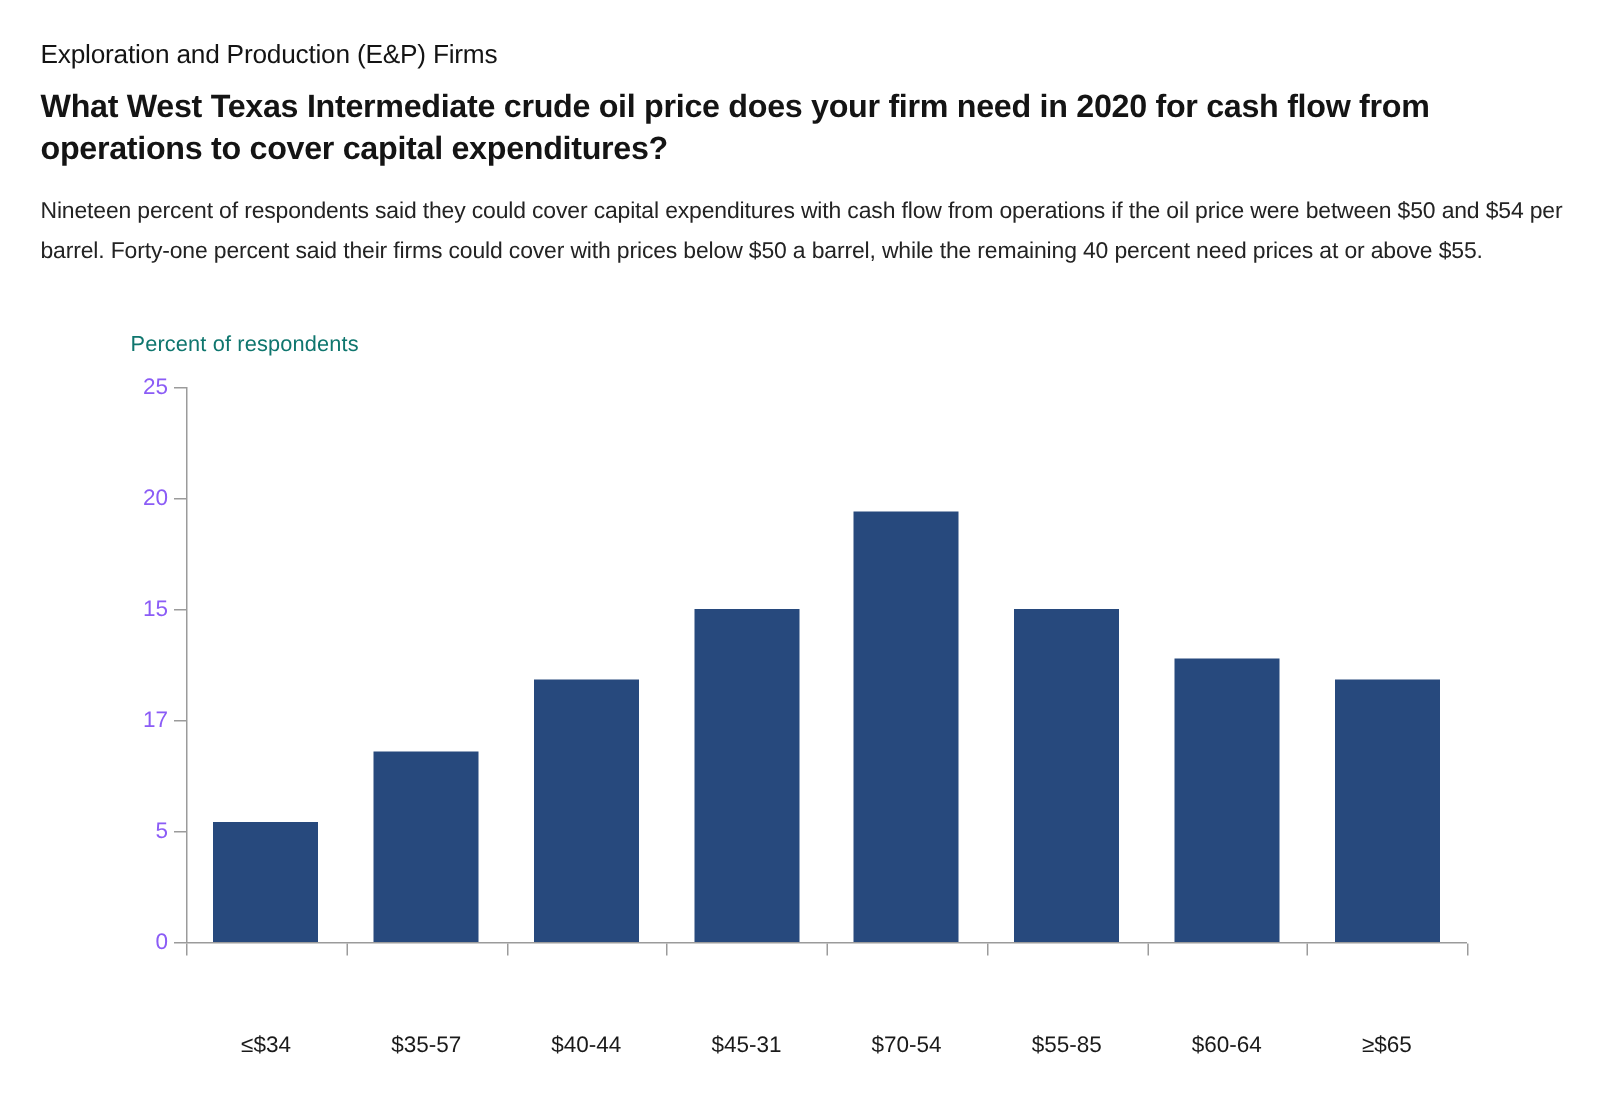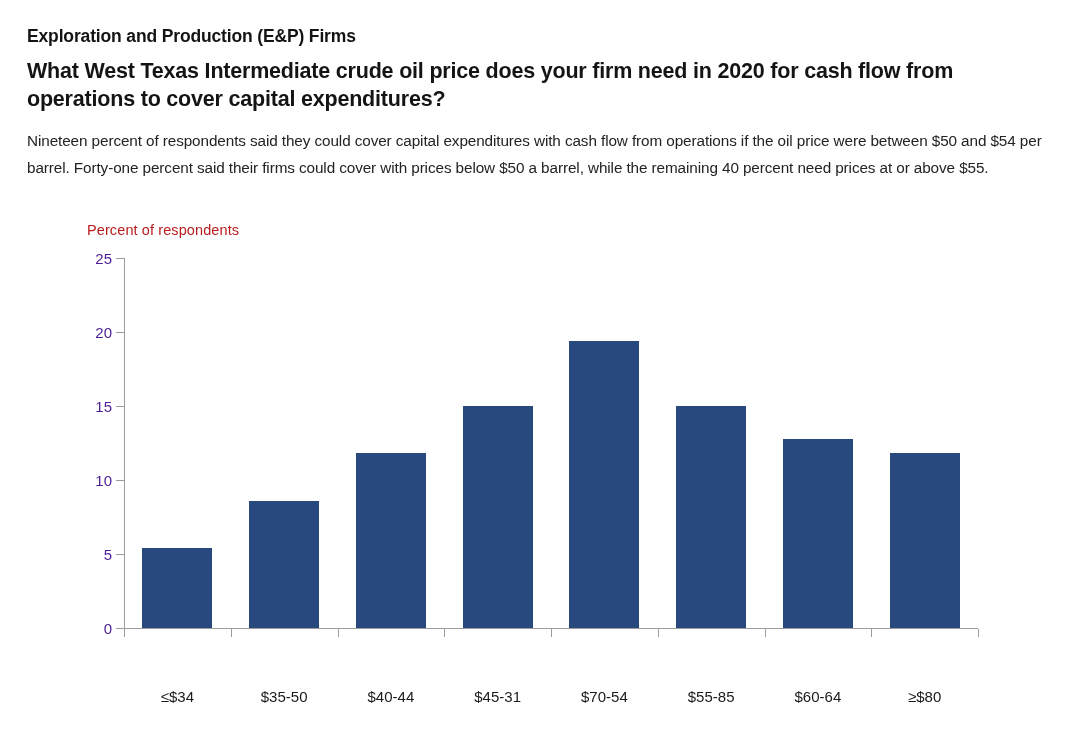--- a/index.html
+++ b/index.html
@@ -25,21 +25,21 @@
 
   
   .header {
     position: absolute;
     left: 27px;
     top: 26px;
     width: 1020px;
   }
   .kicker {
     font-size: 17.5px;
-    font-weight: bold;
+    font-weight: normal;
     letter-spacing: -0.15px;
     color: #141414;
     line-height: 1.2;
     margin: 0 0 11px 0;
   }
   .headline {
     font-size: 21.5px;
     font-weight: bold;
     letter-spacing: -0.2px;
     color: #141414;
@@ -63,21 +63,21 @@
     left: 0;
     top: 222px;
     width: 1080px;
     height: 460px;
   }
   .axis-title {
     position: absolute;
     left: 87px;
     top: 0px;
     font-size: 14.5px;
-    color: #b91c1c;
+    color: #0f766e;
     letter-spacing: 0.1px;
     white-space: nowrap;
   }
 
   .plot {
     position: absolute;
     left: 124px;     
     top: 36px;       
     width: 854px;
     height: 370px;   
@@ -107,21 +107,21 @@
     width: 8px;
     height: 1px;
     background: #9b9b9b;
   }
   .ylabel {
     position: absolute;
     right: 100%;
     margin-right: 12px;
     transform: translateY(-50%);
     font-size: 15px;
-    color: #4c1d95;
+    color: #8b5cf6;
     white-space: nowrap;
   }
   .ytick-group {
     position: absolute;
     left: 0;
     width: 0;
     height: 0;
   }
 
   .bars {
@@ -223,53 +223,53 @@
           <div class="ytick-group" style="top: 370px;">
             <div class="ytick"></div>
             <div class="ylabel">0</div>
           </div>
           <div class="ytick-group" style="top: 296px;">
             <div class="ytick"></div>
             <div class="ylabel">5</div>
           </div>
           <div class="ytick-group" style="top: 222px;">
             <div class="ytick"></div>
-            <div class="ylabel">10</div>
+            <div class="ylabel">17</div>
           </div>
           <div class="ytick-group" style="top: 148px;">
             <div class="ytick"></div>
             <div class="ylabel">15</div>
           </div>
           <div class="ytick-group" style="top: 74px;">
             <div class="ytick"></div>
             <div class="ylabel">20</div>
           </div>
           <div class="ytick-group" style="top: 0px;">
             <div class="ytick"></div>
             <div class="ylabel">25</div>
           </div>
         </div>
       <div id="xticks-layer">
           <div class="xtick" style="left: 0px;"></div>
           <div class="xtick" style="left: 106.75px;"></div>
           <div class="xlabel" style="left: 53.375px;">≤$34</div>
           <div class="xtick" style="left: 213.5px;"></div>
-          <div class="xlabel" style="left: 160.125px;">$35-50</div>
+          <div class="xlabel" style="left: 160.125px;">$35-57</div>
           <div class="xtick" style="left: 320.25px;"></div>
           <div class="xlabel" style="left: 266.875px;">$40-44</div>
           <div class="xtick" style="left: 427px;"></div>
           <div class="xlabel" style="left: 373.625px;">$45-31</div>
           <div class="xtick" style="left: 533.75px;"></div>
           <div class="xlabel" style="left: 480.375px;">$70-54</div>
           <div class="xtick" style="left: 640.5px;"></div>
           <div class="xlabel" style="left: 587.125px;">$55-85</div>
           <div class="xtick" style="left: 747.25px;"></div>
           <div class="xlabel" style="left: 693.875px;">$60-64</div>
           <div class="xtick" style="left: 854px;"></div>
-          <div class="xlabel" style="left: 800.625px;">≥$80</div>
+          <div class="xlabel" style="left: 800.625px;">≥$65</div>
         </div>
     </div>
   </div>
 
   <div class="footnotes">
   </div>
 
 </div>
 
 </body></html>

